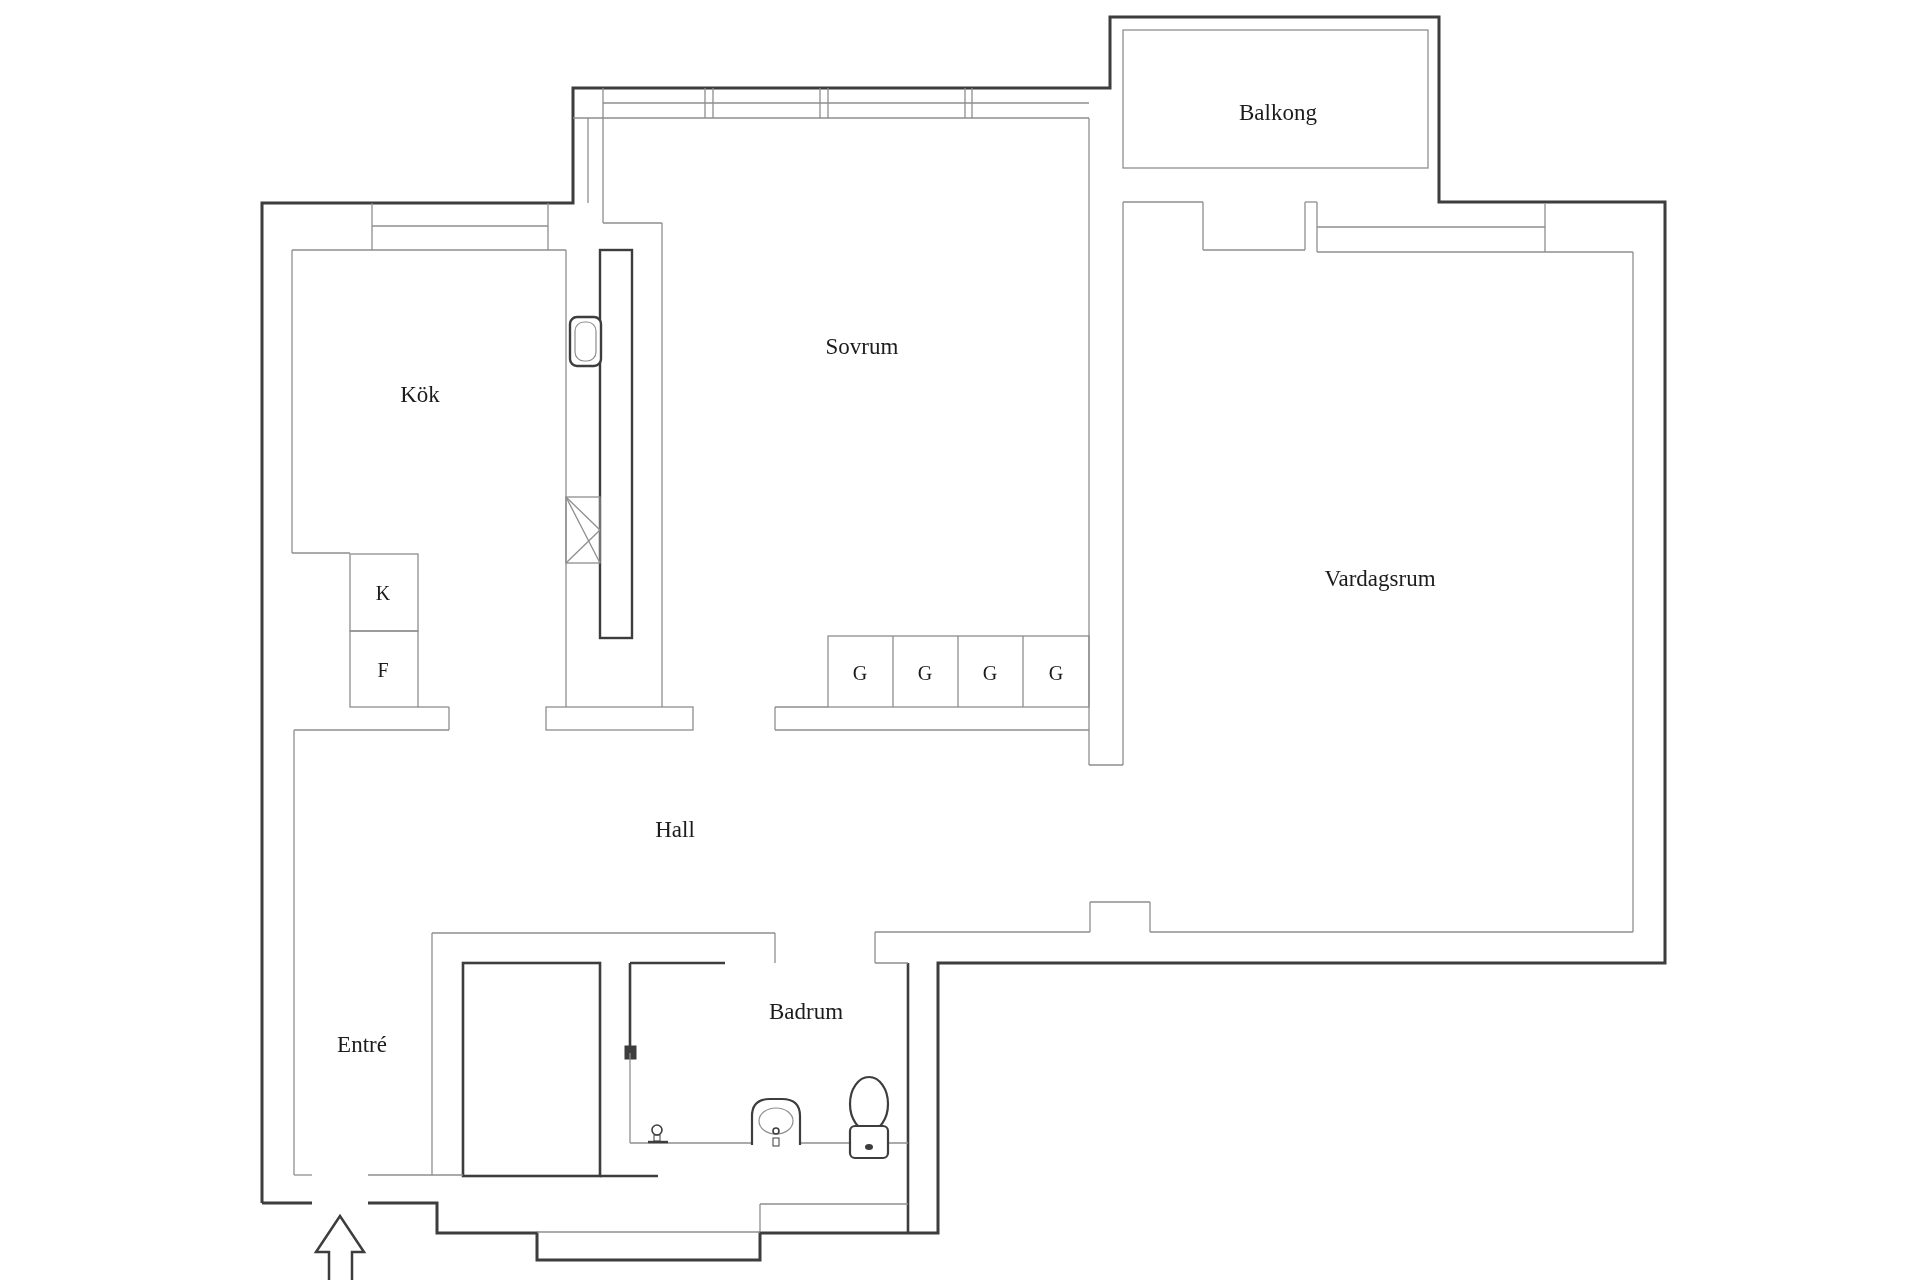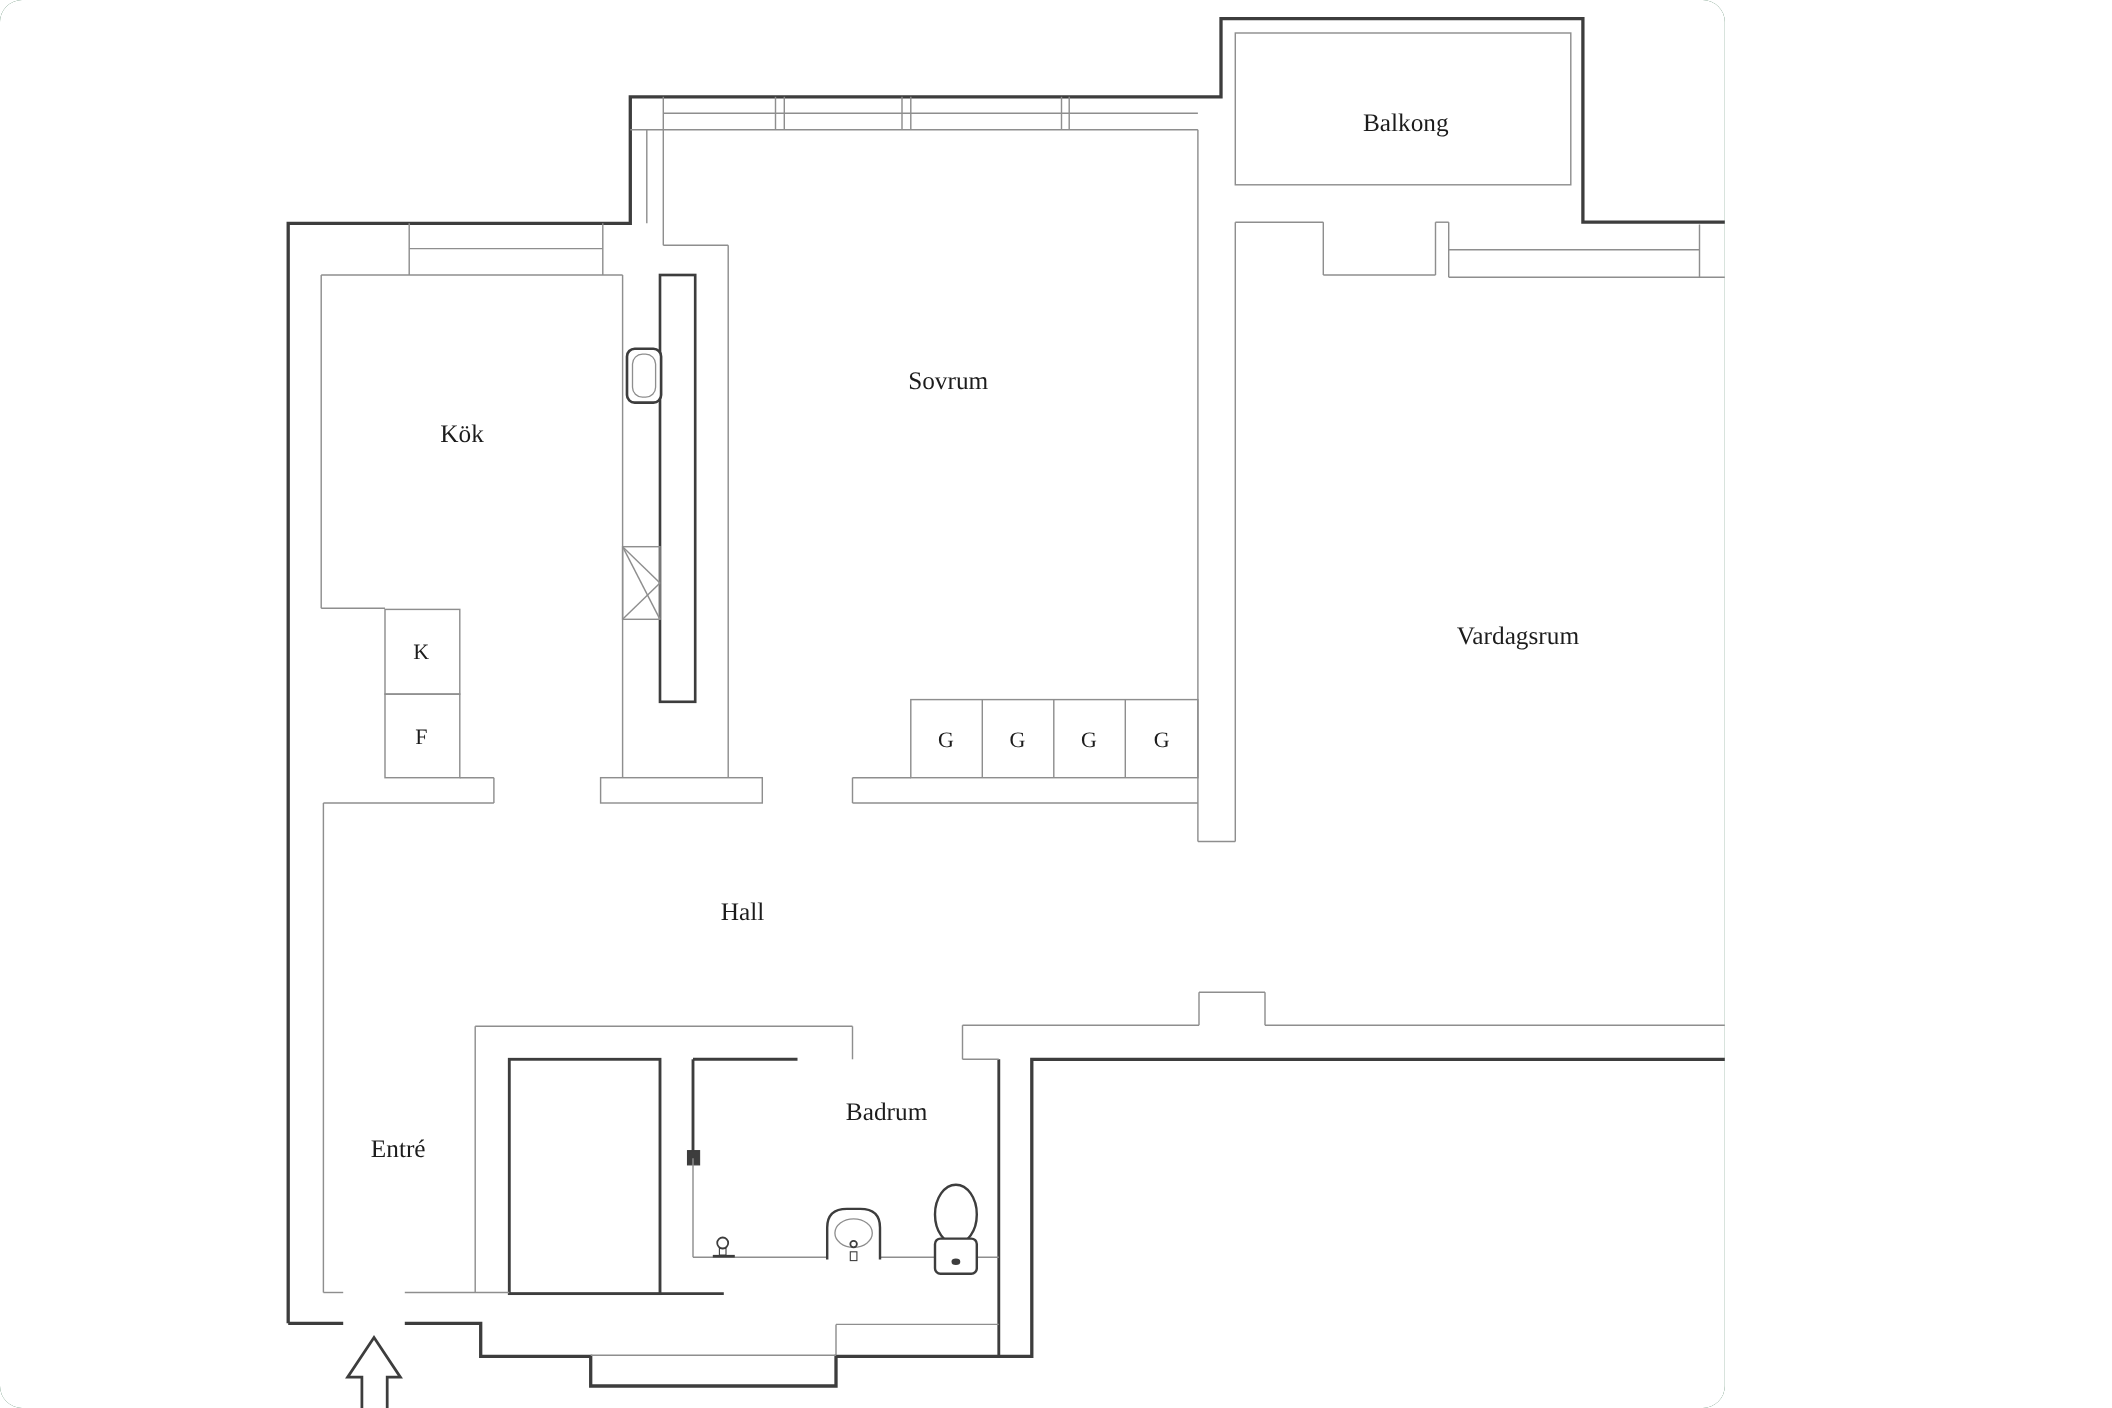--- a/index.html
+++ b/index.html
@@ -1,16 +1,16 @@
 <!DOCTYPE html>
 <html><head>
 <meta charset="utf-8">
 <style>
   html,body{margin:0;padding:0;background:#ffffff;}
-  .stage{position:relative;width:1568px;height:1280px;background:#14532d;overflow:hidden;border-radius:20px;}
+  .stage{position:relative;width:1920px;height:1280px;background:#14532d;overflow:hidden;}
   svg{position:absolute;left:0;top:0;}
   text{font-family:"Liberation Serif","DejaVu Serif",serif;}
 </style>
 </head>
 <body>
 
 <div class="stage">
   <svg id="plan" xmlns="http://www.w3.org/2000/svg" width="1920" height="1280" viewBox="0 0 1920 1280" style="background: rgb(255, 255, 255);">
       <polyline points="262,1203 262,203 573,203 573,88 1110,88 1110,17 1439,17 1439,202 1665,202 1665,963 938,963 938,1233 760,1233 760,1260 537,1260 537,1233 437,1233 437,1203 368,1203" fill="none" stroke="#3d3d3d" stroke-width="3" stroke-linejoin="miter"></polyline>
       <polyline points="312,1203 262,1203" fill="none" stroke="#3d3d3d" stroke-width="3" stroke-linejoin="miter"></polyline>

